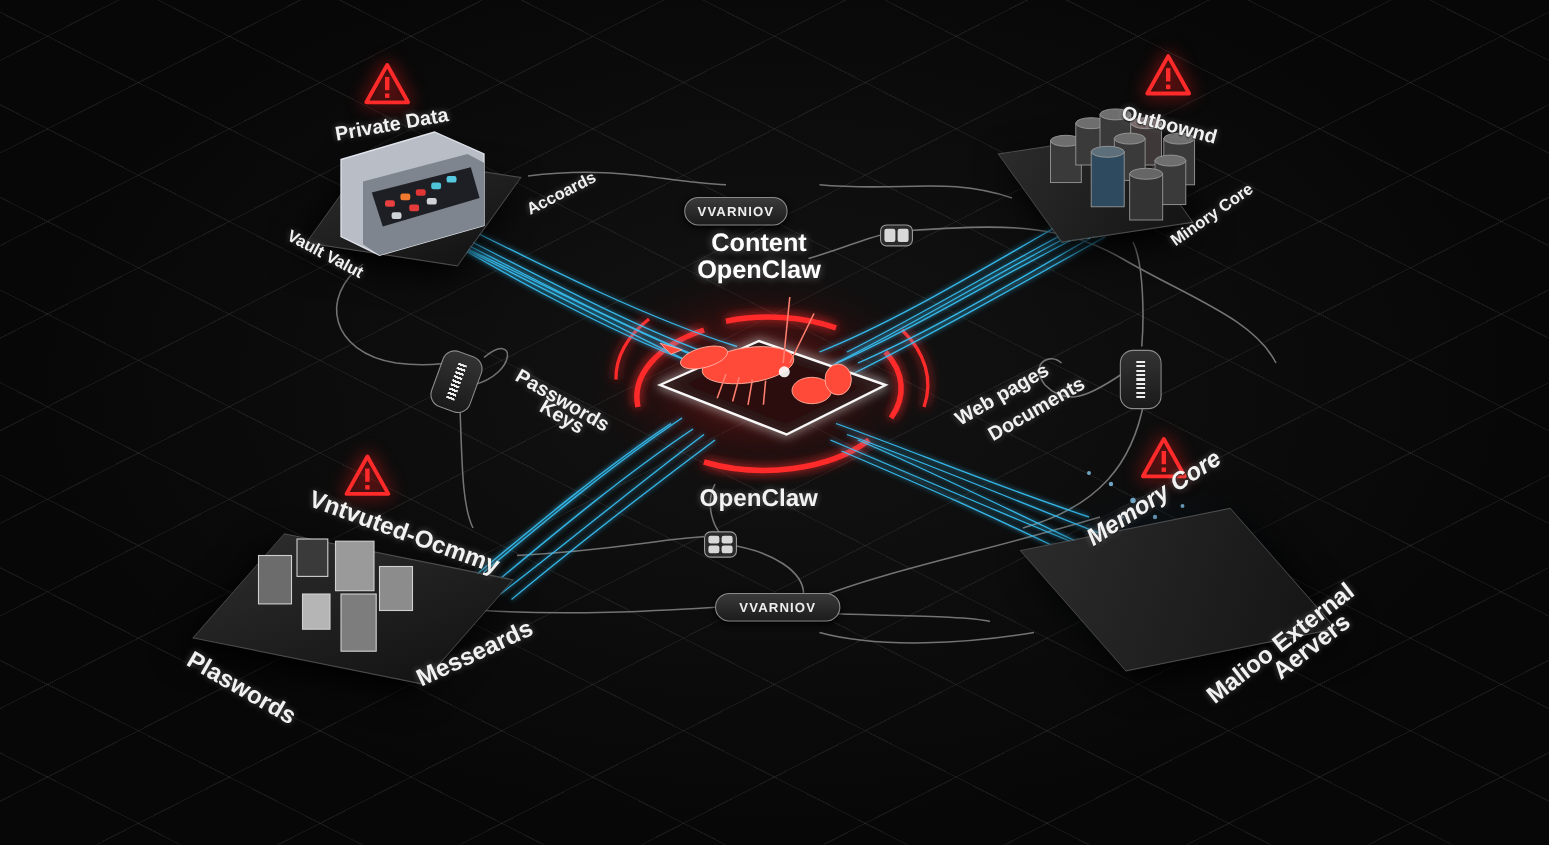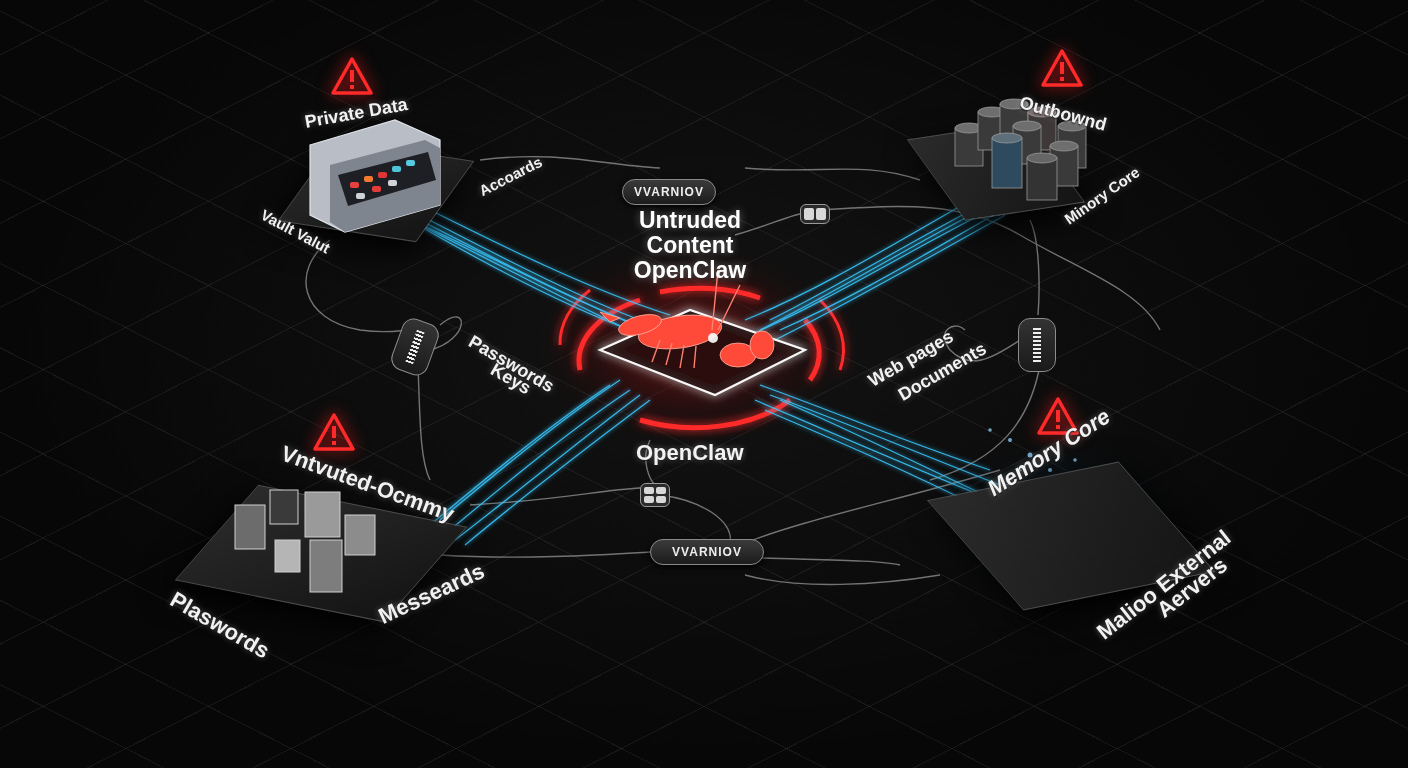--- a/index.html
+++ b/index.html
@@ -311,21 +311,20 @@
       <i></i>
   </div>
   <div class="badge" style="left:396px;top:320px;transform:rotate(20deg);">
       <span></span>
     </div>
   <div class="badge" style="left:1018px;top:318px;">
       <span></span>
     </div>
 
   <div class="center-title" style="left:600px;top:208px;width:180px;">
-    <div>Untruded</div>
     <div>Content</div>
     <div>OpenClaw</div>
   </div>
   <div class="lbl big" style="left:636px;top:440px;">OpenClaw</div>
 
   <div class="lbl mid" style="left:305px;top:112px;transform:rotate(-10deg);">Private Data</div>
   <div class="lbl sm" style="left:262px;top:205px;transform:rotate(28deg);">Vault Valut</div>
   <div class="lbl sm" style="left:480px;top:183px;transform:rotate(-27deg);">Accoards</div>
 
   <div class="lbl mid" style="left:1020px;top:92px;transform:rotate(15deg);">Outbownd</div>

